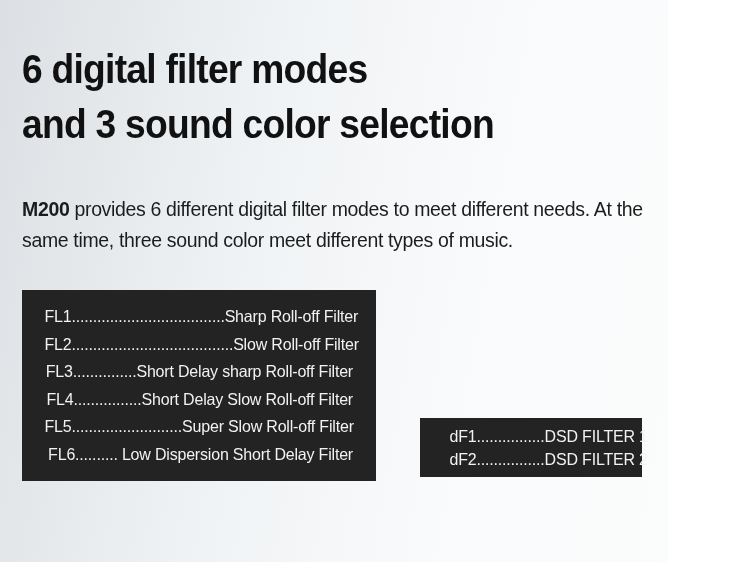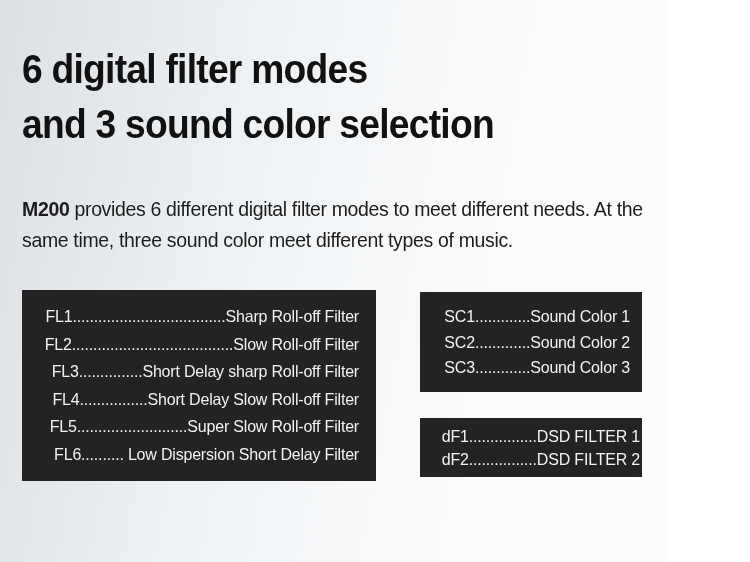--- a/index.html
+++ b/index.html
@@ -75,21 +75,21 @@
     color: #f2f2f2;
     transform: scaleX(0.97);
     transform-origin: right center;
   }
 
   #panel-filters {
     left: 22px;
     top: 290px;
     width: 354px;
     height: 191px;
-    padding: 13px 17px 13px 13px;
+    padding: 13px 23px 13px 13px;
   }
   #panel-filters .row {
     height: 27.5px;
     line-height: 27.5px;
   }
 
   #panel-soundcolor {
     left: 420px;
     top: 292px;
     width: 222px;
@@ -99,21 +99,21 @@
   #panel-soundcolor .row {
     height: 25.5px;
     line-height: 25.5px;
   }
 
   #panel-dsd {
     left: 420px;
     top: 418px;
     width: 222px;
     height: 59px;
-    padding: 7px 12px 7px 16px;
+    padding: 7px 12px 7px 24px;
   }
   #panel-dsd .row {
     height: 22.5px;
     line-height: 22.5px;
   }
 </style>
 </head>
 <body>
 
 <div id="slide">
@@ -127,24 +127,19 @@
 
   <div class="panel" id="panel-filters">
     <div class="row">FL1....................................Sharp Roll-off Filter</div>
     <div class="row">FL2......................................Slow Roll-off Filter</div>
     <div class="row">FL3...............Short Delay sharp Roll-off Filter</div>
     <div class="row">FL4................Short Delay Slow Roll-off Filter</div>
     <div class="row">FL5..........................Super Slow Roll-off Filter</div>
     <div class="row">FL6.......... Low Dispersion Short Delay Filter</div>
   </div>
 
-  <div class="panel" id="panel-soundcolor">
-    <div class="row">SC1.............Sound Color 1</div>
-    <div class="row">SC2.............Sound Color 2</div>
-    <div class="row">SC3.............Sound Color 3</div>
-  </div>
 
   <div class="panel" id="panel-dsd">
     <div class="row">dF1................DSD FILTER 1</div>
     <div class="row">dF2................DSD FILTER 2</div>
   </div>
 
 </div>
 
 </body></html>

